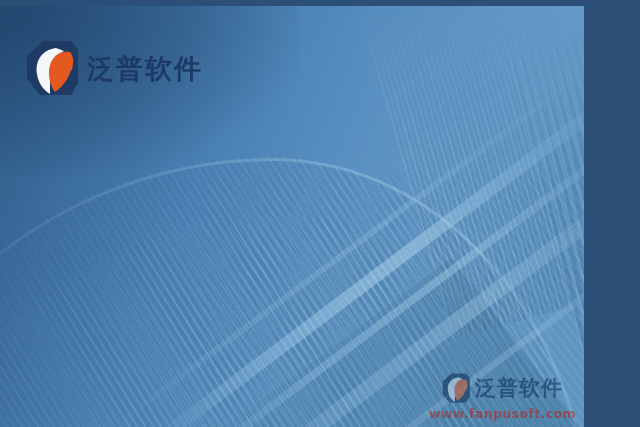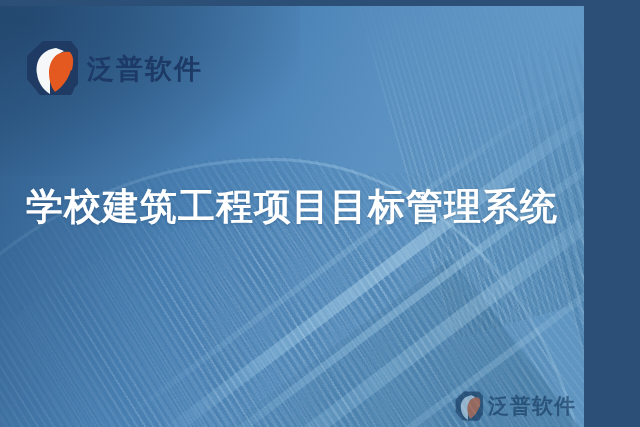--- a/index.html
+++ b/index.html
@@ -312,30 +312,30 @@
       <path d="M44,12 C31,10 23,20 23,33 C23,40 25,47 29,52
                C38,47 46,36 47,24 C47.6,19 46.6,15 44,12 Z" fill="#e4591f"></path>
       <path d="M45,30 C41,43 32,52 23,55 L45,55 C49,50 50,40 48,31 Z" fill="#1f3a63"></path>
     </svg>
     <span class="logo-words">
       <span class="logo-cn">泛普软件</span>
     </span>
   </div>
 
   <div class="title-block">
-    <div class="title-line">学校建筑工程项目目标管理系统</div>
   </div>
 
   <div class="watermark">
     <span class="wm-row">
       <svg class="wm-mark" viewBox="0 0 52 56">
         <polygon points="17,1 45,1 52,10 52,44 42,55 14,55 1,39 1,16" fill="#12355c"></polygon>
         <path d="M30,8 C15,10 9,22 11,34 C12,42 17,50 24,54 L24,40
                  C24,26 28,16 38,11 Z" fill="#cfe2ee" opacity="0.9"></path>
         <path d="M44,12 C31,10 23,20 23,33 C23,40 25,47 29,52
                  C38,47 46,36 47,24 C47.6,19 46.6,15 44,12 Z" fill="#c15a33"></path>
         <path d="M45,30 C41,43 32,52 23,55 L45,55 C49,50 50,40 48,31 Z" fill="#12355c"></path>
       </svg>
       <span class="wm-cn">泛普软件</span>
     </span>
+    <span class="wm-url">www.fanpusoft.com</span>
   </div>
 
 </div>
 
 </body></html>

